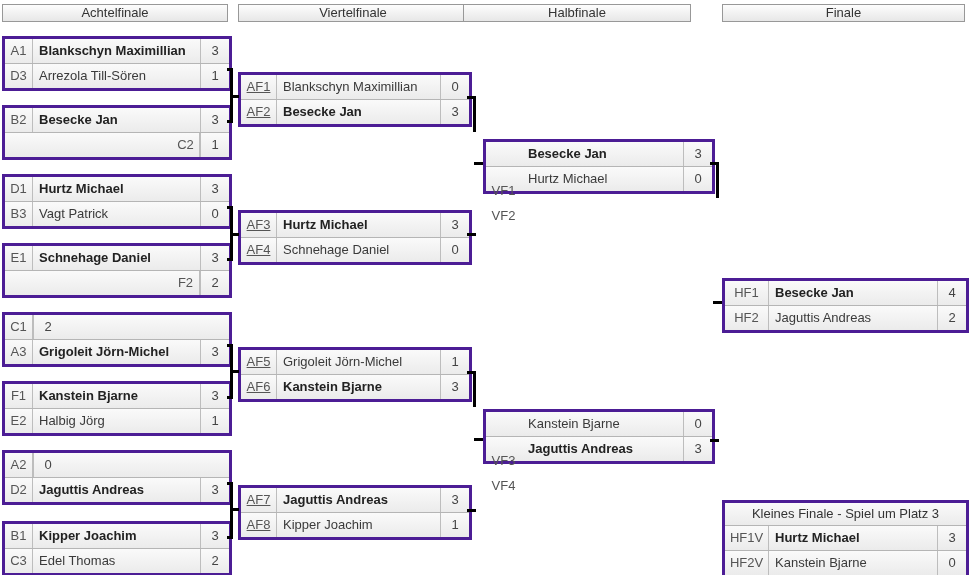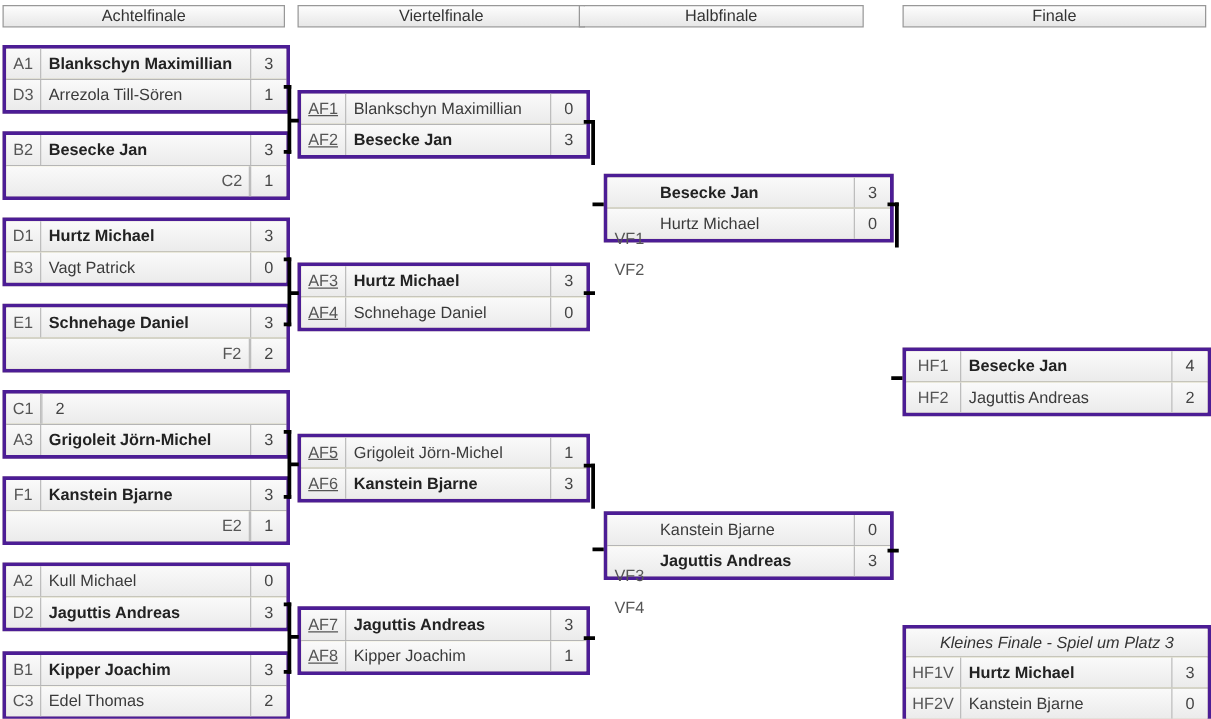--- a/index.html
+++ b/index.html
@@ -11,21 +11,21 @@
   .match{position:absolute;border:3px solid #4c1d95;background:#fef9c3;}
   .row{height:24px;display:flex;border-bottom:1px solid #b5b5b5;
        background:linear-gradient(#fafafa,#ebebeb);line-height:24px;}
   .match .row:last-child{border-bottom:none;justify-content:flex-end;}
   .cid{border-right:1px solid #bdbdbd;text-align:center;color:#555;flex:0 0 auto;}
   .cname{flex:1 1 auto;padding-left:6px;overflow:hidden;white-space:nowrap;color:#3a3a3a;}
   .cscore{flex:0 0 28px;border-left:1px solid #bdbdbd;text-align:center;color:#444;}
   .winner .cname{font-weight:bold;color:#222;}
   .colA .cid{width:27px;} .colB .cid{width:35px;text-decoration:underline;} .colC .cid{width:35px;margin-top:37px;} .colD .cid{width:43px;}
   .kf-title{height:22px;line-height:22px;text-align:center;border-bottom:1px solid #b5b5b5;
-       background:linear-gradient(#fafafa,#ebebeb);color:#333;font-style:italic;}
+       background:linear-gradient(#fafafa,#ebebeb);color:#333;}
   
   .bk{position:absolute;}
   .bkfull{width:6px;border-top:3px solid #000;border-right:3px solid #000;
           border-bottom:3px solid #000;box-sizing:border-box;}
   .bkelbow{width:9px;height:36px;border-top:3px solid #000;border-right:3px solid #000;
           box-sizing:border-box;}
   .bkstub{width:9px;height:3px;background:#000;}
   .bkmid{width:7px;height:3px;background:#000;}
 </style>
 </head>
@@ -94,27 +94,27 @@
   </div>
 </div>
 <div class="match colA" style="left:2px;top:381px;width:224px">
   <div class="row winner">
     <span class="cid">F1</span>
     <span class="cname">Kanstein Bjarne</span>
     <span class="cscore">3</span>
   </div>
   <div class="row">
     <span class="cid">E2</span>
+    <span class="cname">Halbig Jörg</span>
     <span class="cscore">1</span>
   </div>
 </div>
 <div class="match colA" style="left:2px;top:450px;width:224px">
   <div class="row">
     <span class="cid">A2</span>
-    <span class="cname">Kull Michael</span>
     <span class="cscore">0</span>
   </div>
   <div class="row winner">
     <span class="cid">D2</span>
     <span class="cname">Jaguttis Andreas</span>
     <span class="cscore">3</span>
   </div>
 </div>
 <div class="match colA" style="left:2px;top:521px;width:224px">
   <div class="row winner">

